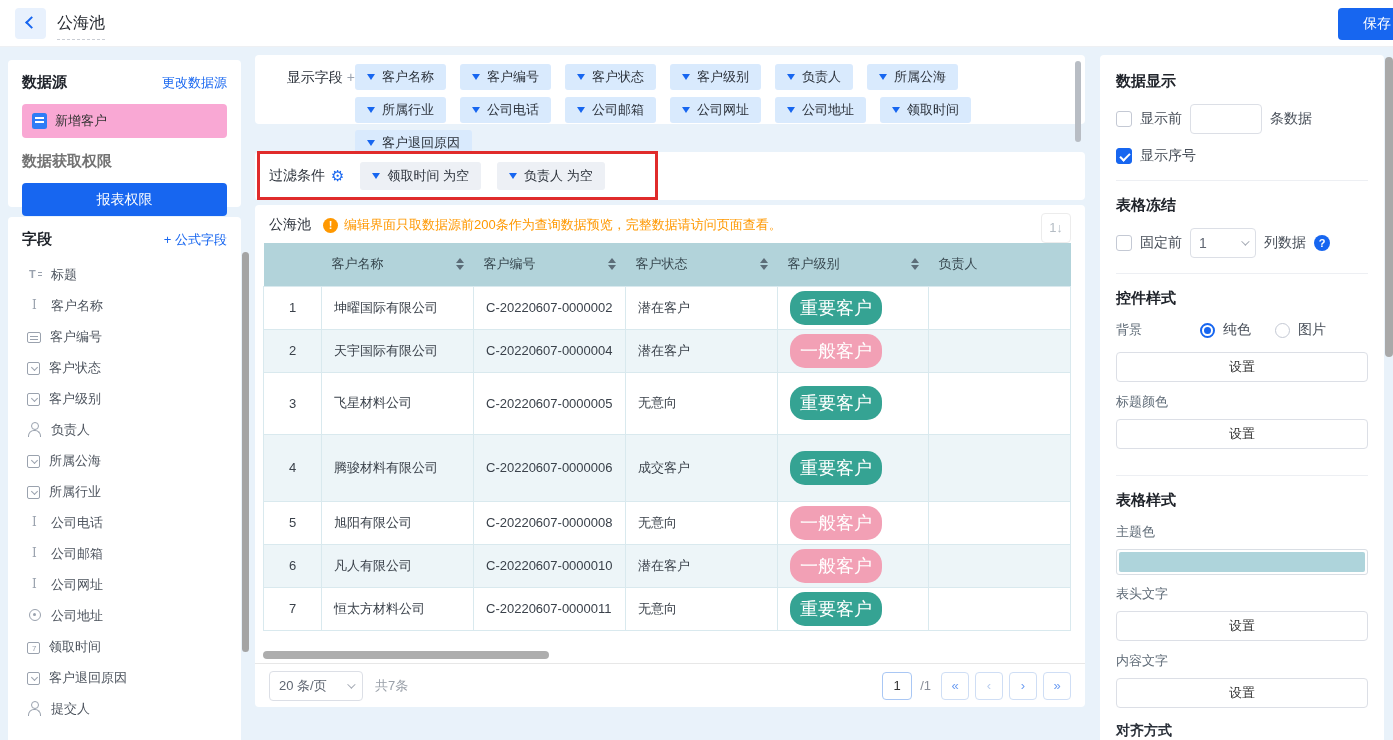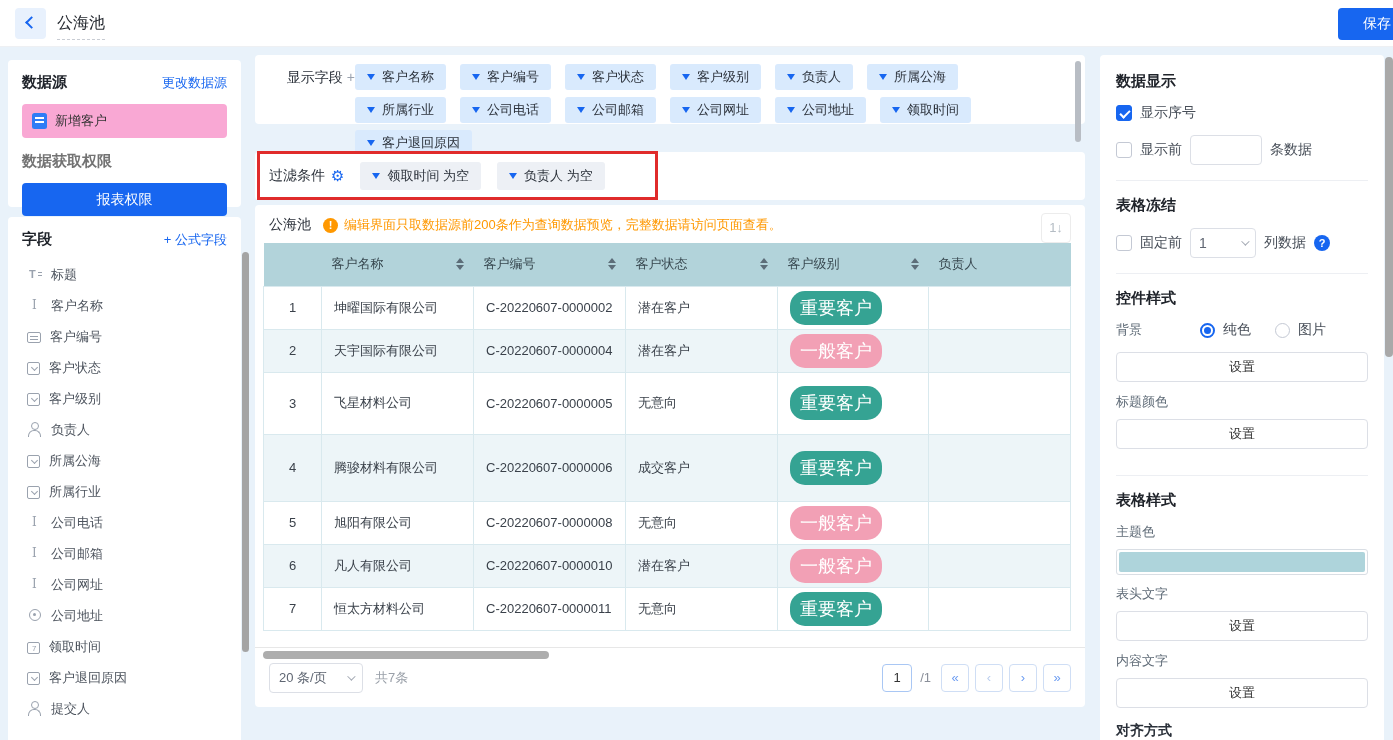--- a/index.html
+++ b/index.html
@@ -84,21 +84,21 @@
   table.preview td { border:1px solid #d9e9ee; font-size:13px; color:#3a414a; padding:0 12px; background:#fff; }
   table.preview tr:nth-child(even) td { background:#edf5f8; }
   table.preview td.idx { text-align:center; padding:0; }
   table.preview tr { height:43px; }
   table.preview tr:nth-child(3) { height:62px; }
   table.preview tr:nth-child(4) { height:67px; }
   .badge { display:inline-block; min-width:72px; text-align:center; padding:5px 10px; border-radius:15px; color:#fff; font-size:18px; }
   .badge-important { background:#35a393; }
   .badge-normal { background:#f2a0b5; }
   .hscroll { position:absolute; left:8px; bottom:48px; width:286px; height:8px; border-radius:4px; background:#adadad; cursor:pointer; }
-  .pager { position:absolute; left:0; bottom:0; width:100%; height:60px; border-top:1px solid #e7e7e7; display:flex; align-items:center; padding:0 14px; }
+  .pager { position:absolute; left:0; bottom:0; width:100%; height:44px; border-top:1px solid #e7e7e7; display:flex; align-items:center; padding:0 14px; }
   .psize { width:94px; height:30px; border:1px solid #dcdfe6; border-radius:4px; display:flex; align-items:center; justify-content:space-between; padding:0 9px; color:#5f6672; cursor:pointer; background:#fff; }
   .chev-dn { width:6px; height:6px; border-right:1.5px solid #a3a9b3; border-bottom:1.5px solid #a3a9b3; transform:rotate(45deg) translateY(-2px); }
   .ptotal { color:#9aa0a9; margin-left:12px; }
   .pager-right { margin-left:auto; display:flex; align-items:center; gap:6px; }
   .pinput { width:30px; height:28px; border:1px solid #a9c7f4; border-radius:4px; text-align:center; font-size:13px; color:#333; font-family:inherit; }
   .pslash { color:#8a8f99; margin:0 4px 0 2px; }
   .pbtn { width:28px; height:28px; border:1px solid #cfdef5; border-radius:4px; background:#fff; color:#6d9df2; font-size:13px; line-height:26px; text-align:center; cursor:pointer; }
   .pbtn.lt { color:#b9cdee; }
 
   
@@ -436,28 +436,28 @@
       <div class="pbtn lt">‹</div>
       <div class="pbtn">›</div>
       <div class="pbtn">»</div>
     </div>
   </div>
 </div>
 
 <div class="card card-settings">
   <div class="st-title">数据显示</div>
   <div class="st-row">
-    <span class="cb checked" id="cb-index"></span>
-    <span>显示序号</span>
-  </div>
-  <div class="st-row">
     <span class="cb" id="cb-first"></span>
     <span>显示前</span>
     <input class="mini-input" value="" style="">
     <span>条数据</span>
+  </div>
+  <div class="st-row">
+    <span class="cb checked" id="cb-index"></span>
+    <span>显示序号</span>
   </div>
   <div class="divider"></div>
 
   <div class="st-title">表格冻结</div>
   <div class="st-row">
     <span class="cb" id="cb-freeze"></span>
     <span>固定前</span>
     <div class="mini-select">
       <span>1</span>
       <span class="chev-dn"></span>

